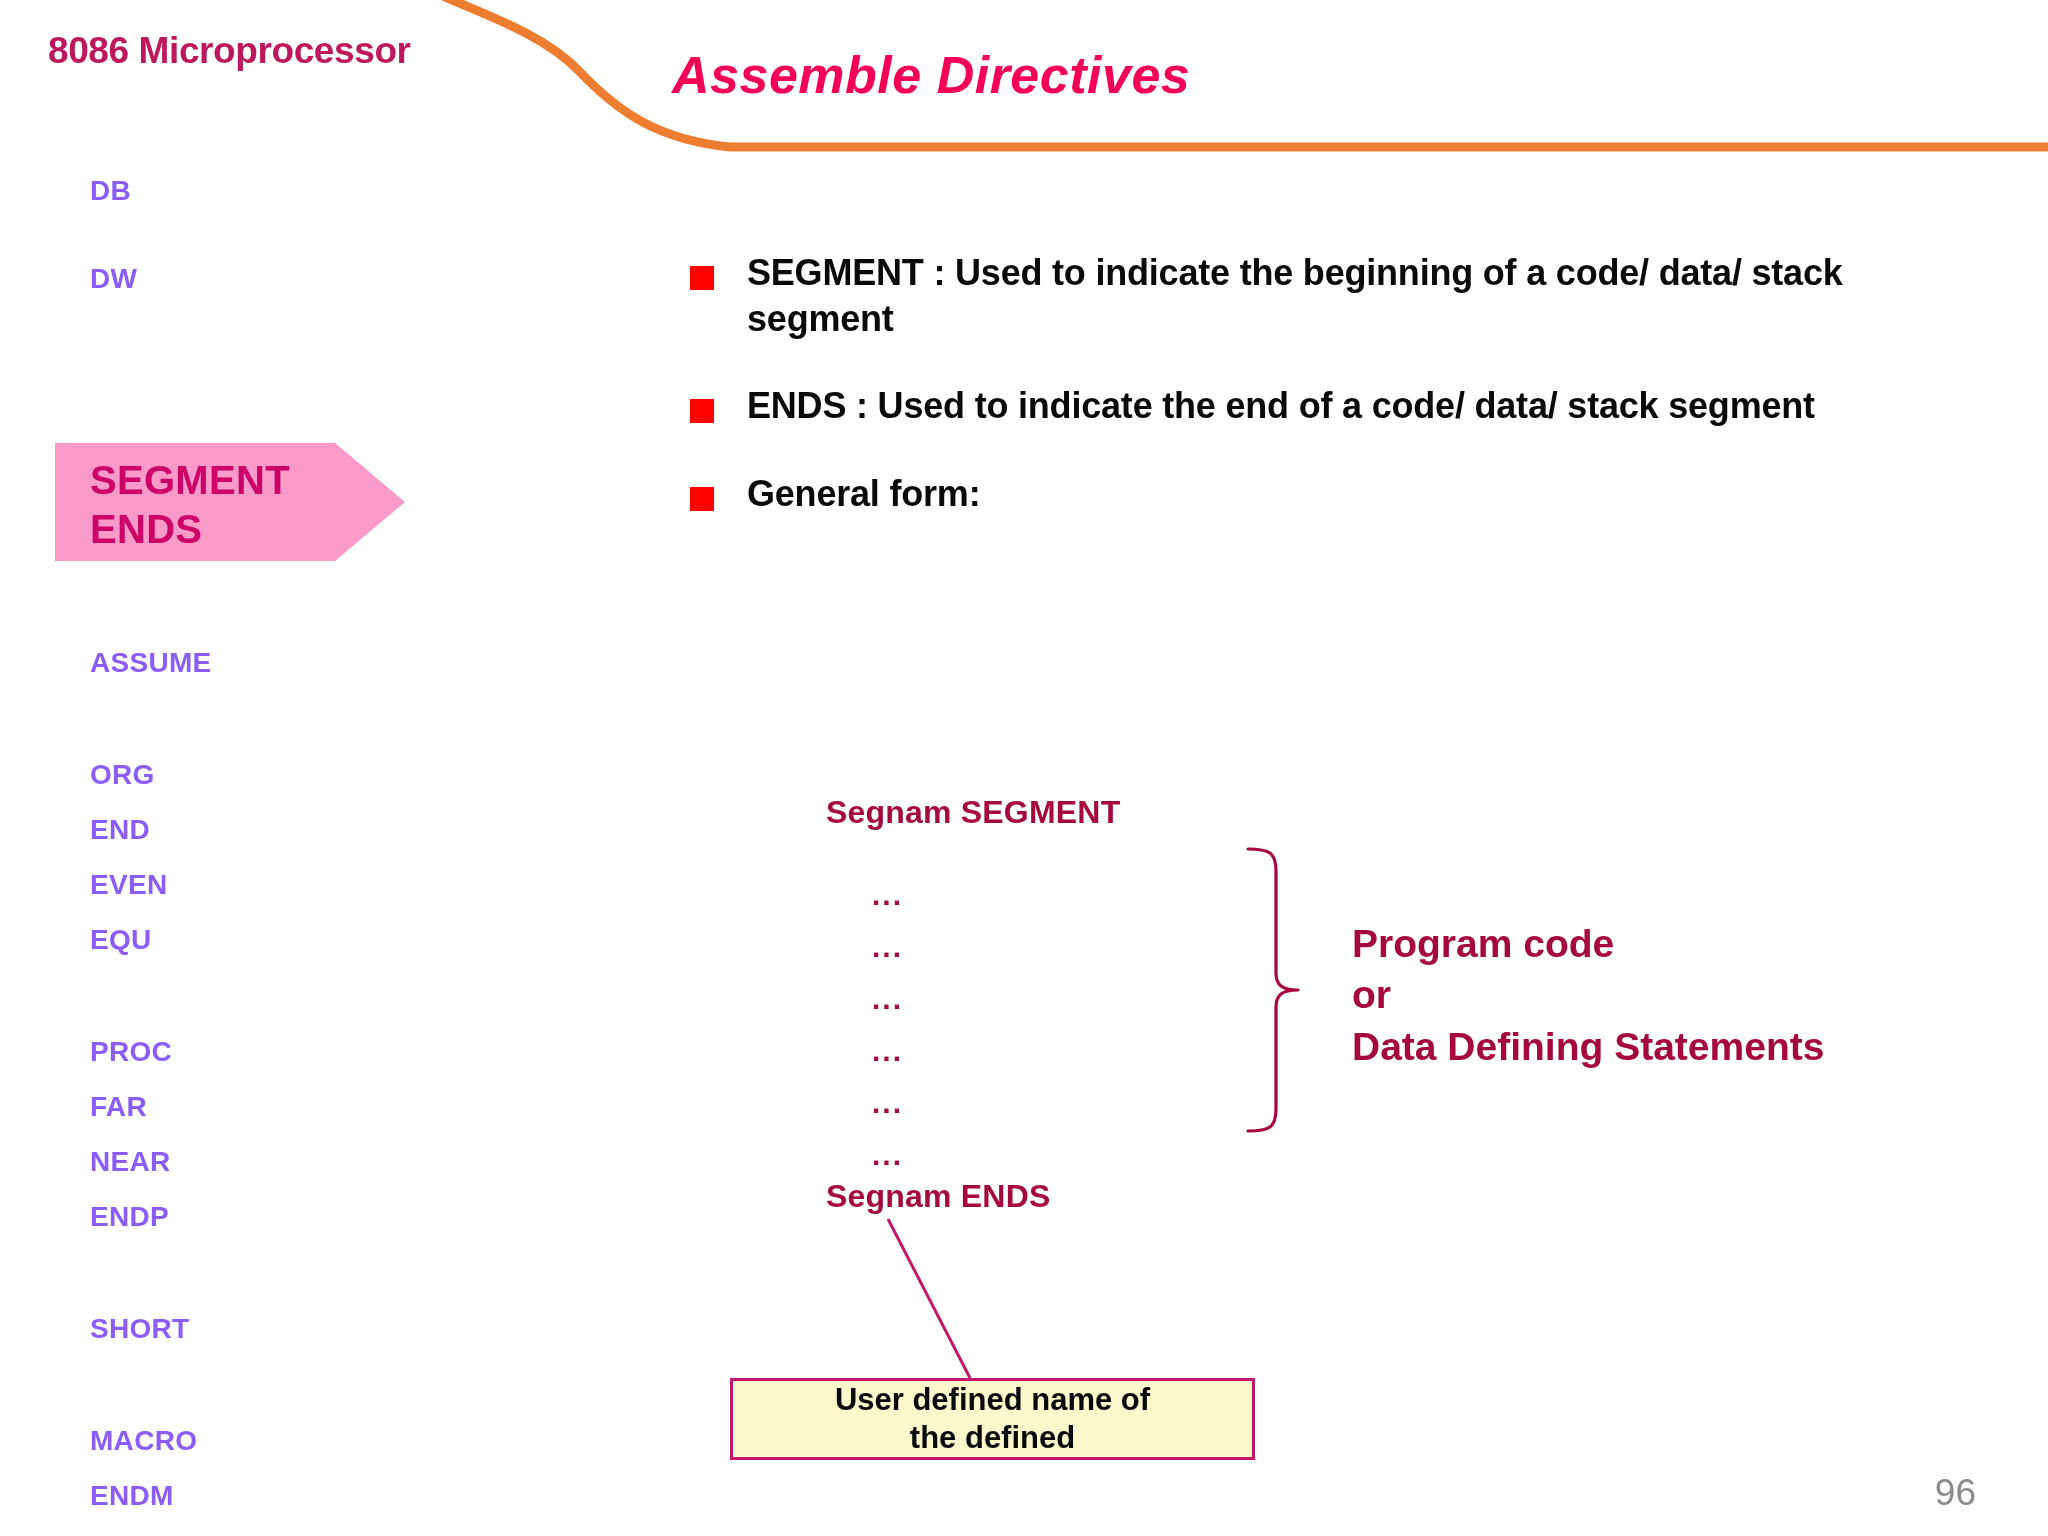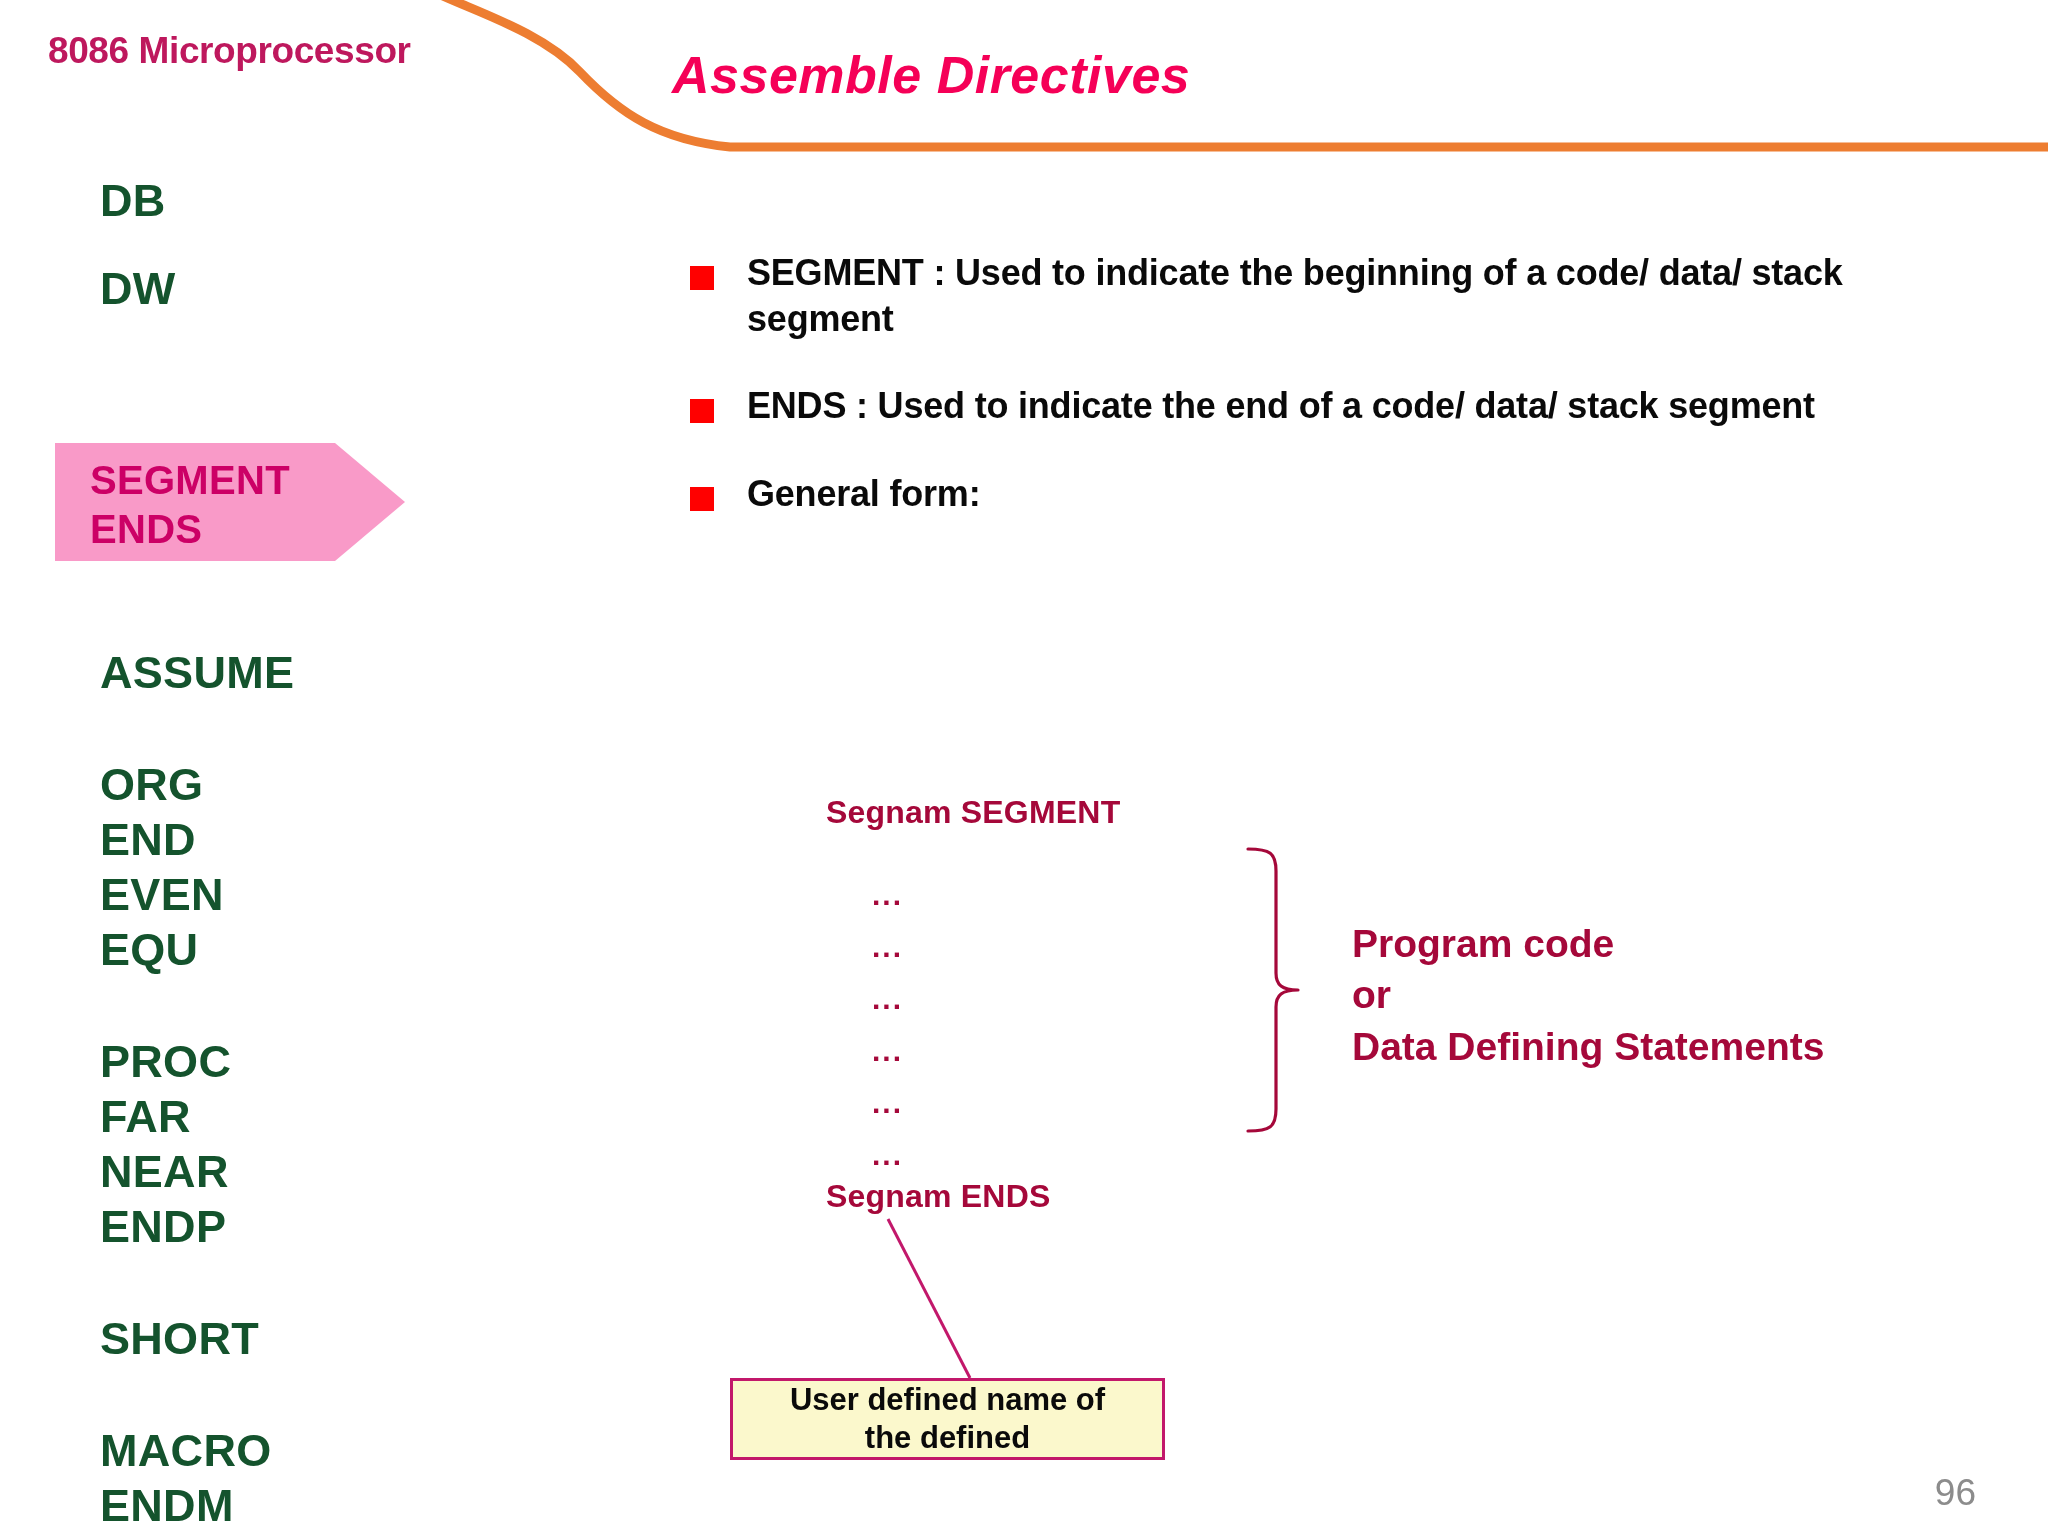--- a/index.html
+++ b/index.html
@@ -57,26 +57,25 @@
     position: absolute;
     left: 0;
     top: 175px;
     width: 470px;
     height: 1361px;
   }
 
   .side-item {
     position: absolute;
     left: 90px;
-    font-size: 45px;
-    font-weight: 700;
-    color: #14532d;
+    font-size: 28px;
+    font-weight: 700;
+    color: #8b5cf6;
     letter-spacing: 0.3px;
     white-space: nowrap;
-    margin-left: 10px;
   }
 
   #segment-banner {
     position: absolute;
     left: 55px;
     top: 268px;
     width: 280px;
     height: 118px;
     background: #F99AC8;
   }
@@ -189,21 +188,21 @@
     left: 880px;
     top: 1215px;
     width: 200px;
     height: 170px;
   }
 
   #callout-box {
     position: absolute;
     left: 730px;
     top: 1378px;
-    width: 435px;
+    width: 525px;
     height: 82px;
     background: #FBF8CC;
     border: 3px solid #C2186B;
     display: flex;
     align-items: center;
     justify-content: center;
     text-align: center;
   }
   #callout-text {
     font-size: 31px;

